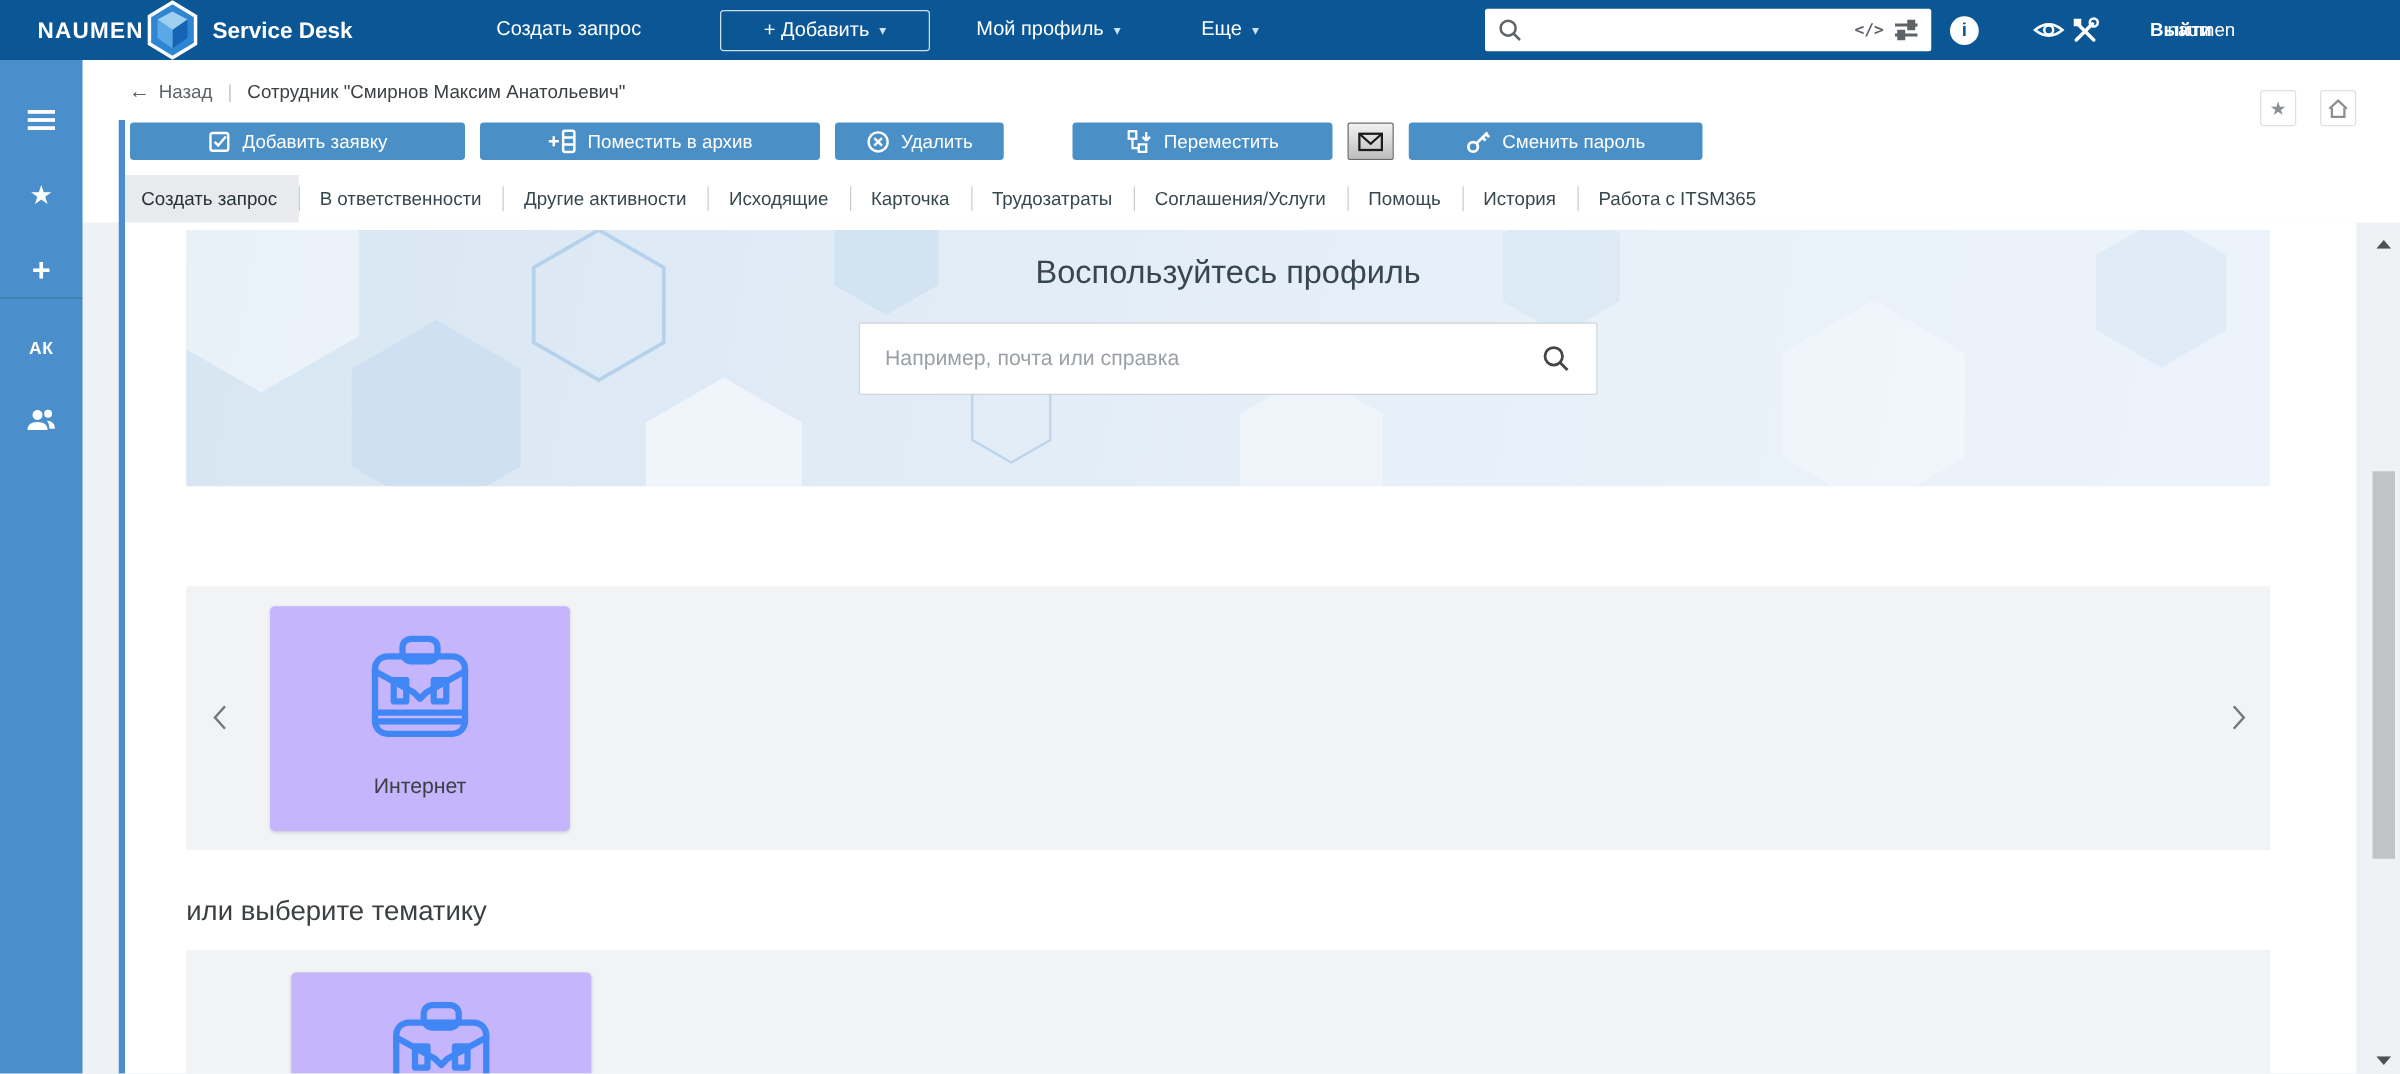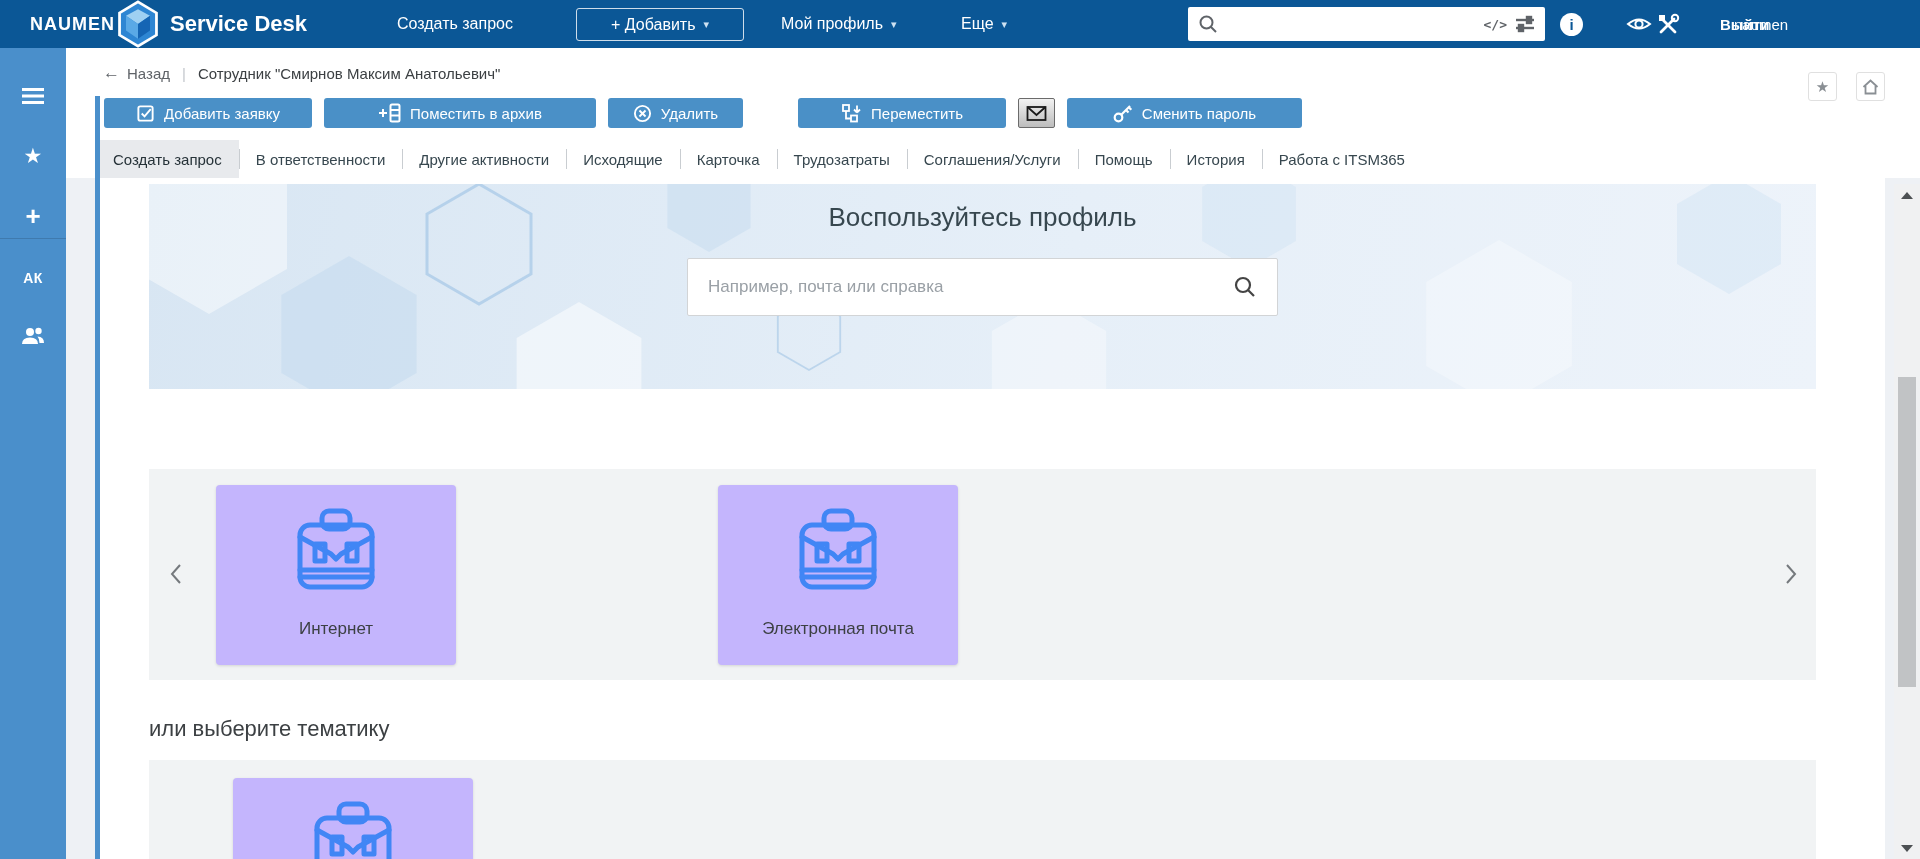--- a/index.html
+++ b/index.html
@@ -4,21 +4,21 @@
 <style>
   * { margin:0; padding:0; box-sizing:border-box; }
   html,body { width:1920px; height:859px; font-family:"Liberation Sans", sans-serif; background:#eef1f5; overflow:hidden; }
   #app { position:relative; width:1920px; height:859px; overflow:hidden; background:#eef1f5;padding-left:30px; }
 
   
   .topnav { position:absolute; left:0; top:0; width:1920px; height:48px; background:#0b5796; z-index:30; }
   .topnav .abs { position:absolute; top:0; height:48px; display:flex; align-items:center; color:#fff; }
   .logo-naumen { left:30px; font-size:18px; font-weight:bold; letter-spacing:1px; color:#9fc6e8; }
   .logo-hex { left:114px; top:2px; height:52px; z-index:40; }
-  .logo-product { left:170px; font-size:22px; font-weight:bold; color:#fff; }
+  .logo-product { left:170px; font-size:18px; font-weight:bold; color:#fff; }
   .nav-link { font-size:16px; cursor:pointer; }
   .nav-caret { font-size:11px; margin-left:8px; color:#cfe2f2; }
   .nav-add-btn { position:absolute; left:576px; top:8px; width:168px; height:33px; border:1px solid rgba(255,255,255,.8); border-radius:3px; display:flex; align-items:center; justify-content:center; color:#fff; font-size:16px; cursor:pointer; }
   .nav-search { position:absolute; left:1188px; top:7px; width:357px; height:34px; background:#fff; border-radius:2px; display:flex; align-items:center; padding:0 10px; }
   .nav-search input { flex:1; border:none; outline:none; font-size:15px; color:#333; min-width:0; background:transparent; }
   .nav-search .code { font-size:13px; font-weight:bold; color:#5f6368; margin:0 8px; font-family:"DejaVu Sans Mono", monospace; }
   .icon-round-info { position:absolute; left:1560px; top:13px; width:23px; height:23px; border-radius:50%; background:#fff; color:#0b5796; font-weight:bold; font-size:15px; display:flex; align-items:center; justify-content:center; }
   .nav-user { left:1734px; font-size:15px; }
   .nav-logout { left:1826px; font-size:15px; font-weight:bold; cursor:pointer; }
 
@@ -37,21 +37,21 @@
   .breadcrumb .back { cursor:pointer; }
   .breadcrumb .sep { color:#c3c7cc; margin:0 12px; }
   .breadcrumb .title { color:#3c4043; }
   .fav-btn { position:absolute; top:24px; width:29px; height:29px; background:#fff; border:1px solid #e0e0e0; border-radius:3px; display:flex; align-items:center; justify-content:center; color:#8a8f94; cursor:pointer; }
   .fav-star { left:1742px; font-size:15px; }
   .fav-home { left:1790px; }
 
   .actions { position:absolute; left:38px; top:50px; display:flex; gap:12px; }
   .act-btn { height:30px; background:#4a90c7; border-radius:3px; color:#fff; font-size:15px; display:flex; align-items:center; justify-content:center; gap:9px; cursor:pointer; }
   .act-btn svg { flex:none; }
-  .w1{width:208px;} .w2{width:272px;} .w3{width:135px;} .w4{width:208px;margin-left:43px;} .w5{width:235px;}
+  .w1{width:268px;} .w2{width:272px;} .w3{width:135px;} .w4{width:208px;margin-left:43px;} .w5{width:235px;}
   .mail-btn { width:37px; height:30px; border:1px solid #6b6b6b; border-radius:2px; background:linear-gradient(180deg,#f2f2f2,#bdbdbd); display:flex; align-items:center; justify-content:center; cursor:pointer; }
 
   .tabbar { position:absolute; left:30px; top:92px; height:38px; display:flex; align-items:stretch; }
   .tab { position:relative; display:flex; align-items:center; padding:0 17px; font-size:15px; color:#37474f; white-space:nowrap; cursor:pointer; }
   .tab + .tab::before { content:""; position:absolute; left:0; top:9px; width:1px; height:20px; background:#c9cdd1; }
   .tab.active { background:#e8eaed; color:#263238; }
 
   
   .contentbg { position:absolute; left:66px; top:178px; width:1854px; height:681px; background:#eef1f5; }
   .bluestripe { position:absolute; left:95px; top:96px; width:5px; height:763px; background:#4a8fcb; z-index:6; }
@@ -322,26 +322,20 @@
             <polyline points="11,3 3,12 11,21"></polyline>
           </svg>
       </div>
 
       <div class="svc-card c1">
         <svg class="bicon" width="96" height="96" viewBox="0 0 96 96" fill="none" stroke="#4186f5" stroke-width="5" stroke-linejoin="round" stroke-linecap="round">
             <use href="#briefcase"></use>
           </svg>
         <div class="lbl">Интернет</div>
       </div>
-      <div class="svc-card c3">
-        <svg class="bicon" width="96" height="96" viewBox="0 0 96 96" fill="none" stroke="#4186f5" stroke-width="5" stroke-linejoin="round" stroke-linecap="round">
-            <use href="#briefcase"></use>
-          </svg>
-        <div class="lbl">Электронная почта</div>
-      </div>
 
       <div class="chev chev-r">
         <svg width="14" height="24" viewBox="0 0 14 24" fill="none" stroke="#75797d" stroke-width="2">
             <polyline points="3,3 11,12 3,21"></polyline>
           </svg>
       </div>
     </div>
 
     <div class="section-h h-topics">или выберите тематику</div>
 

